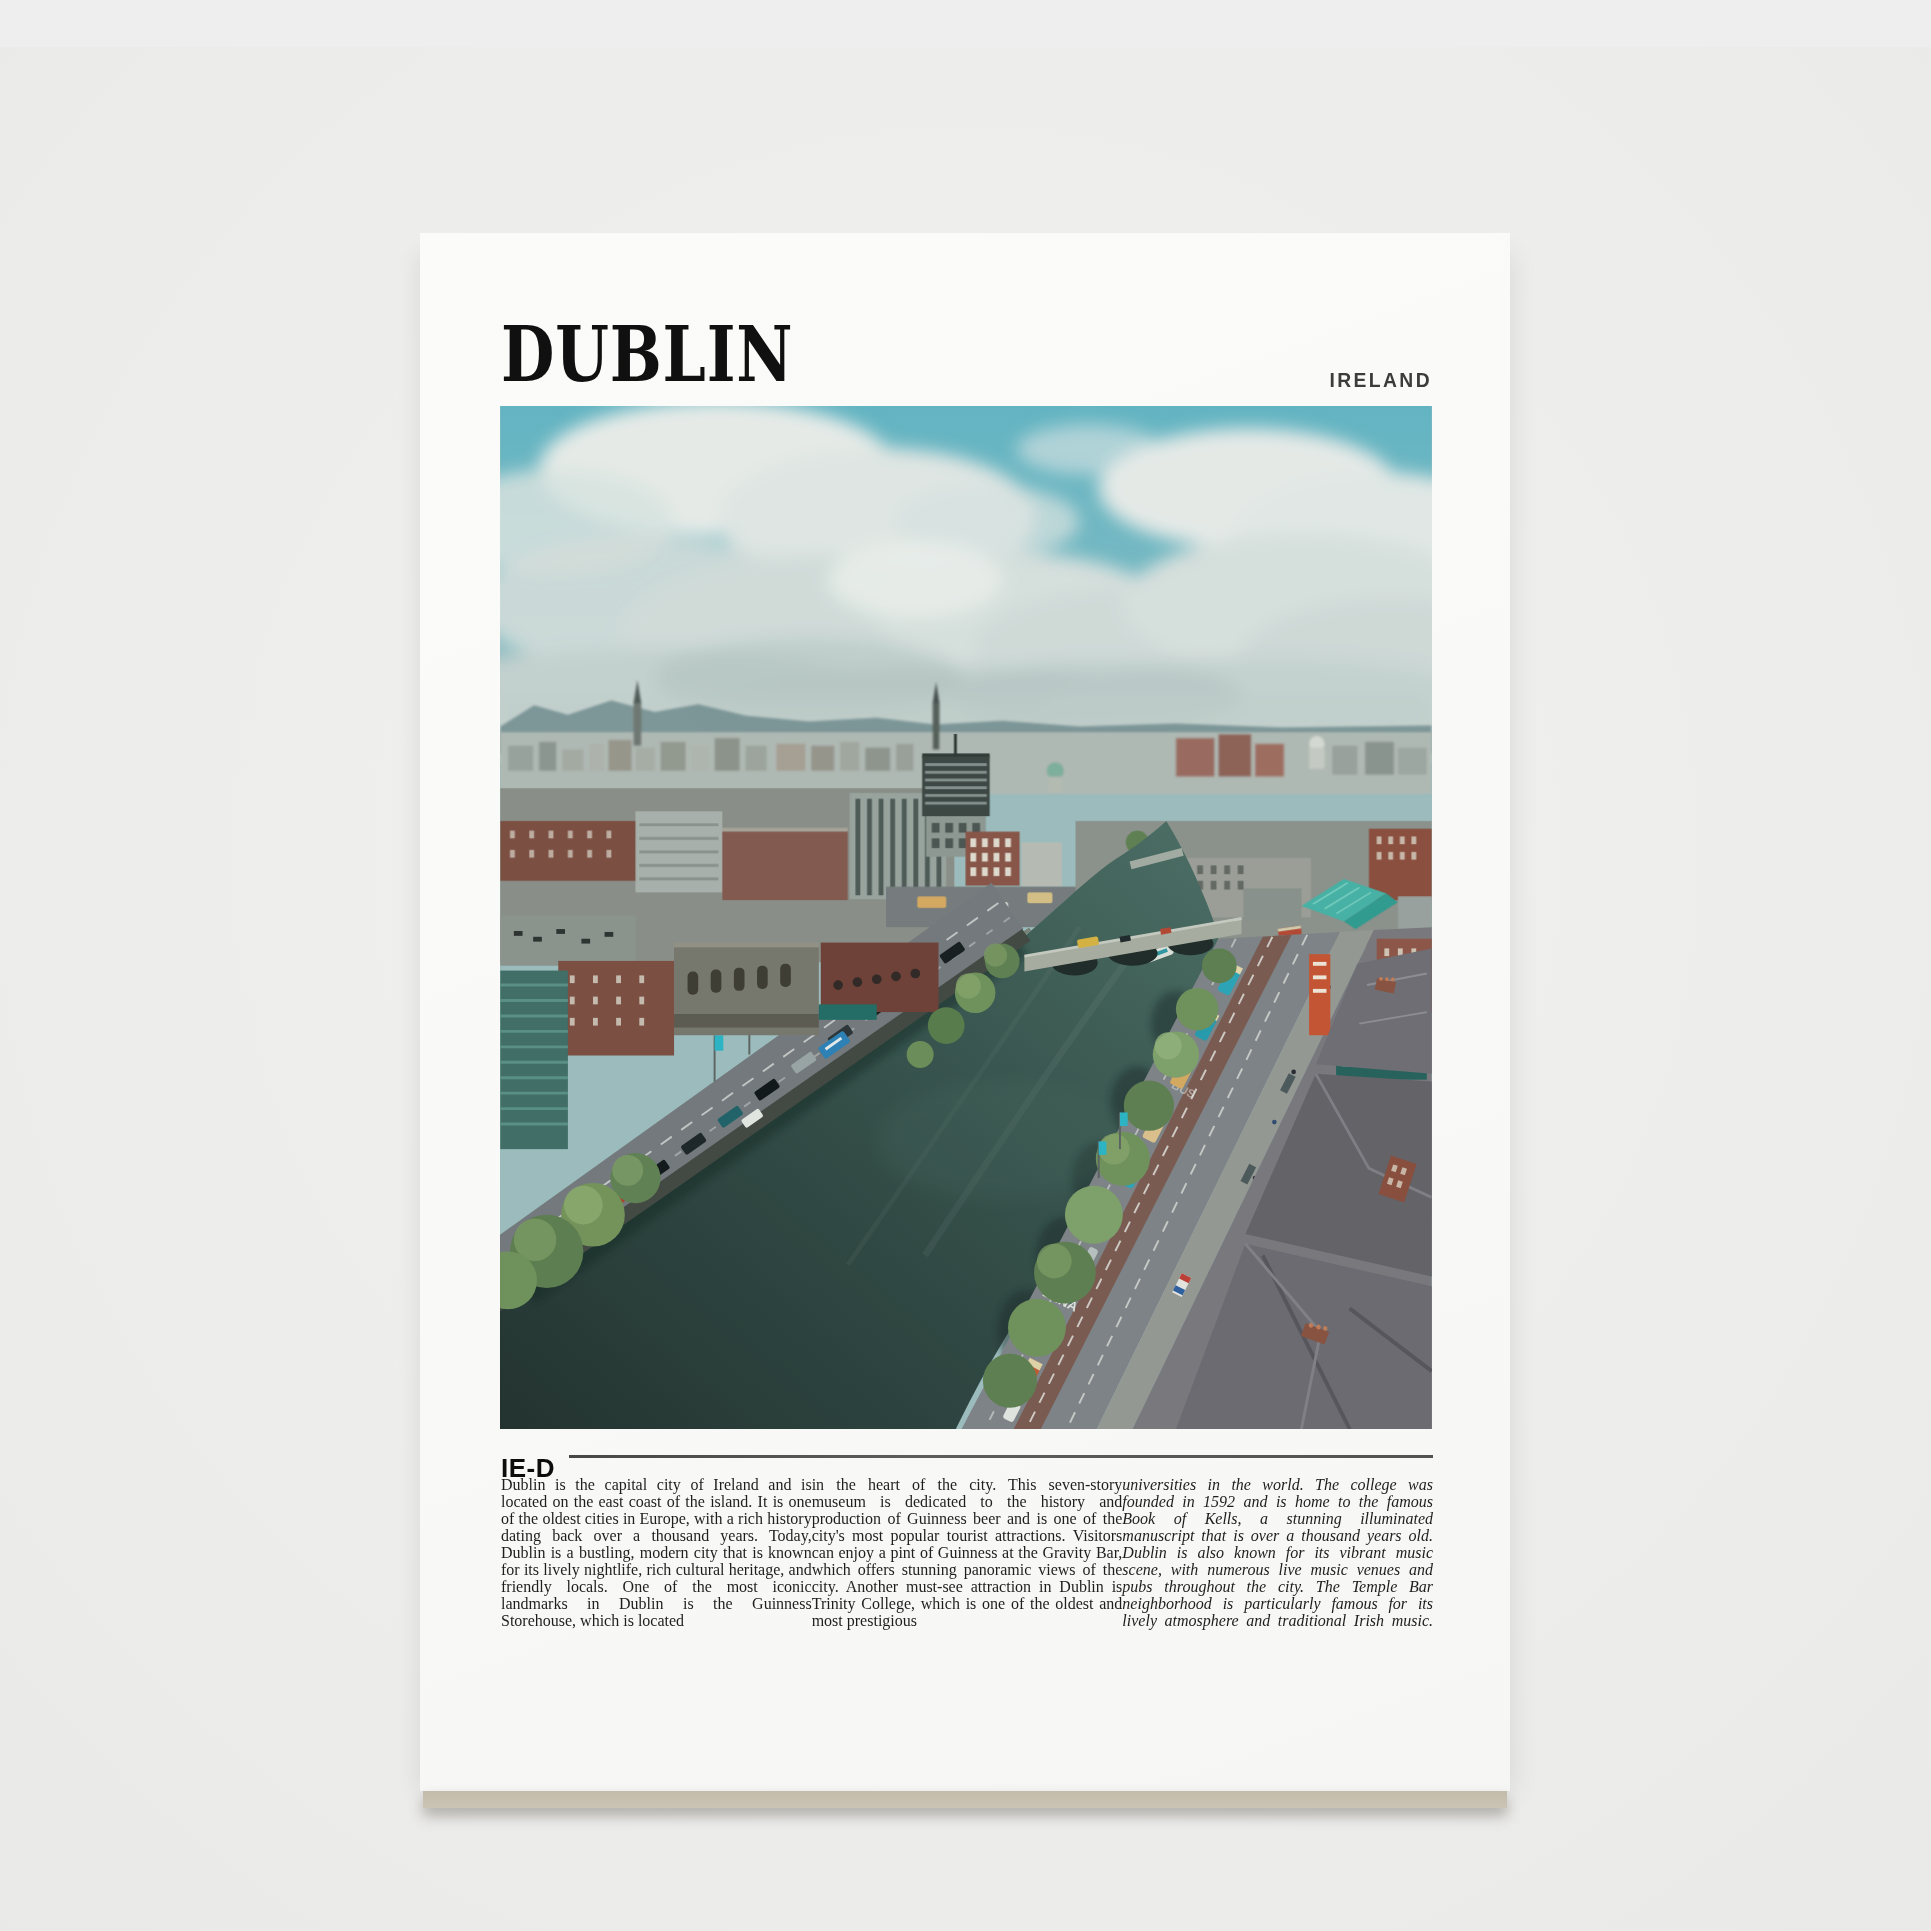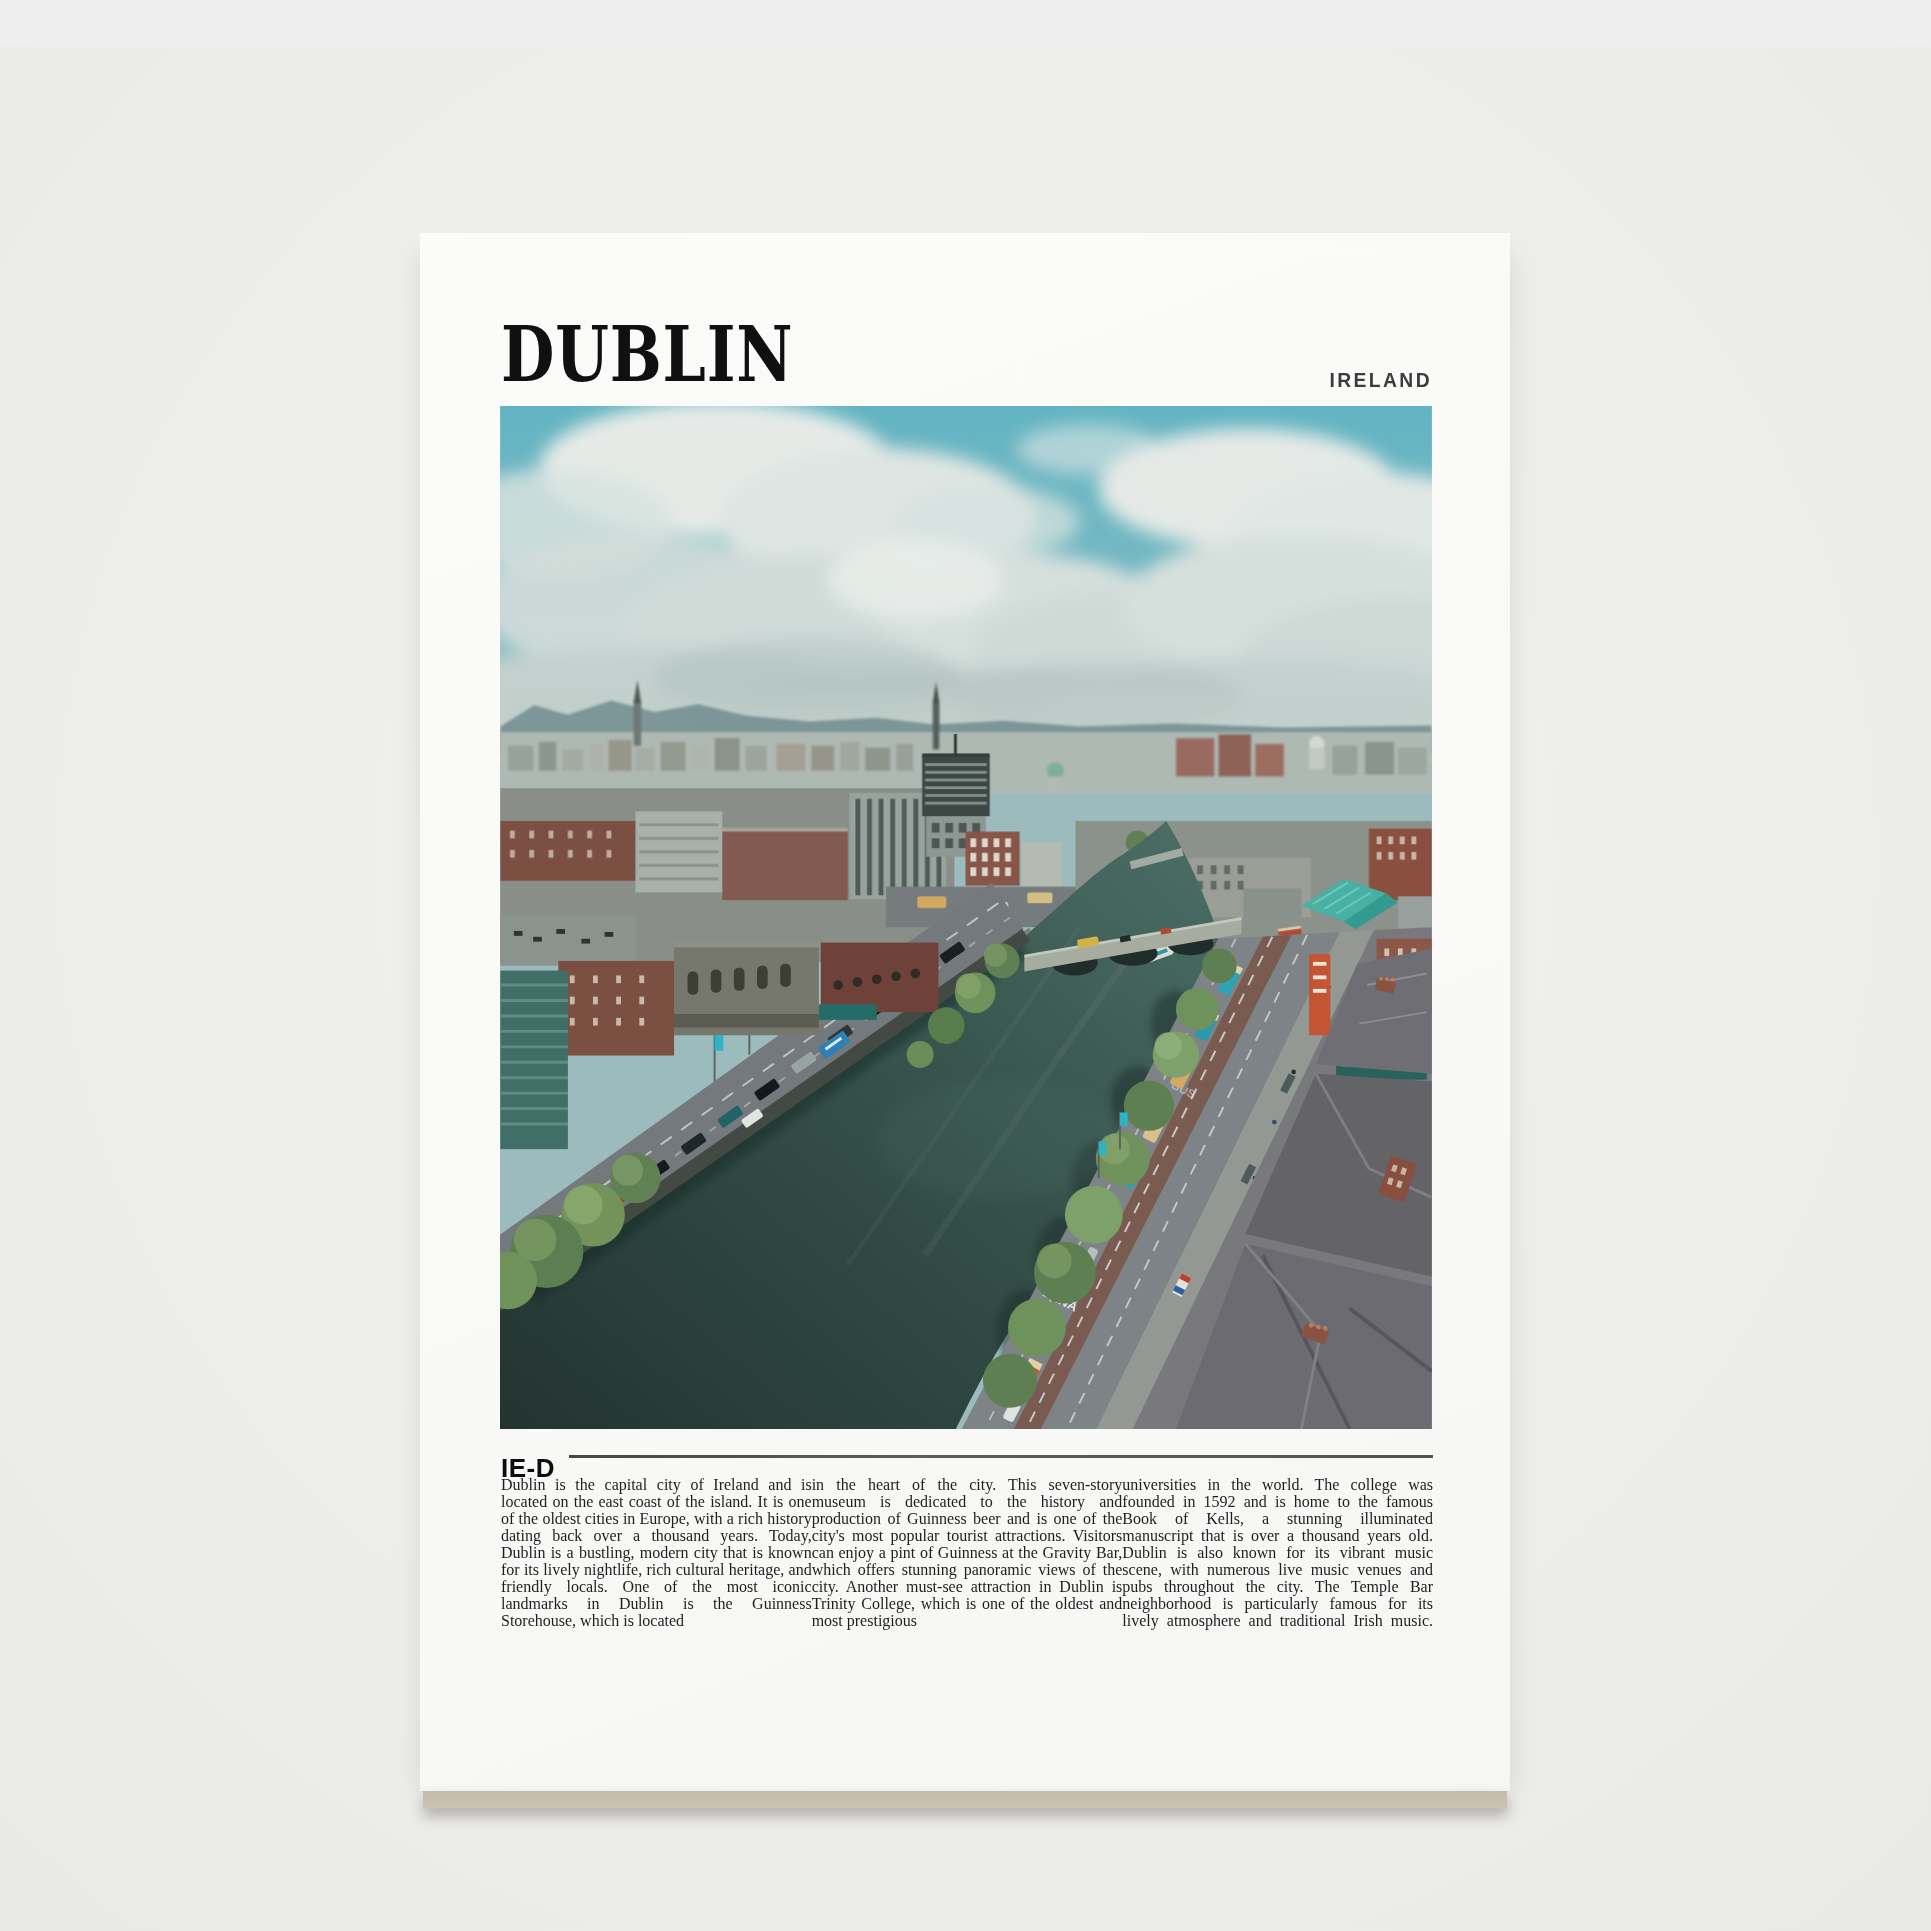--- a/index.html
+++ b/index.html
@@ -20,21 +20,21 @@
           font-size:19.3px;letter-spacing:2.4px;color:#3c3c3c;font-weight:700;}
   .photo{position:absolute;left:80px;top:173px;width:932px;height:1023px;overflow:hidden;background:#9dbcbd;}
   .photo svg{display:block;}
   .code-row{position:absolute;left:81px;top:1220px;width:932px;display:flex;}
   .code{font-weight:700;font-size:26px;letter-spacing:0.5px;color:#0d0d0d;white-space:nowrap;}
   .rule{flex:1;height:2.9px;margin-left:13.5px;margin-top:1.9px;
         background:linear-gradient(90deg,#474747,#5c5c5c 40%,#525252);}
   .article{position:absolute;left:81px;top:1243px;width:932px;display:flex;}
   .article p{flex:1;margin:0;font-family:"Liberation Serif","DejaVu Serif",serif;
         font-size:16px;line-height:17px;text-align:justify;color:#1e1e1e;}
-  .article p.last{text-align-last:justify;}
+  .article p.last{text-align-last:justify;font-style:italic;}
 </style>
 </head>
 <body>
 
 <div class="stage">
   <div class="poster">
 
     <h1 class="poster-title">DUBLIN</h1>
     <div class="poster-country">IRELAND</div>
 

